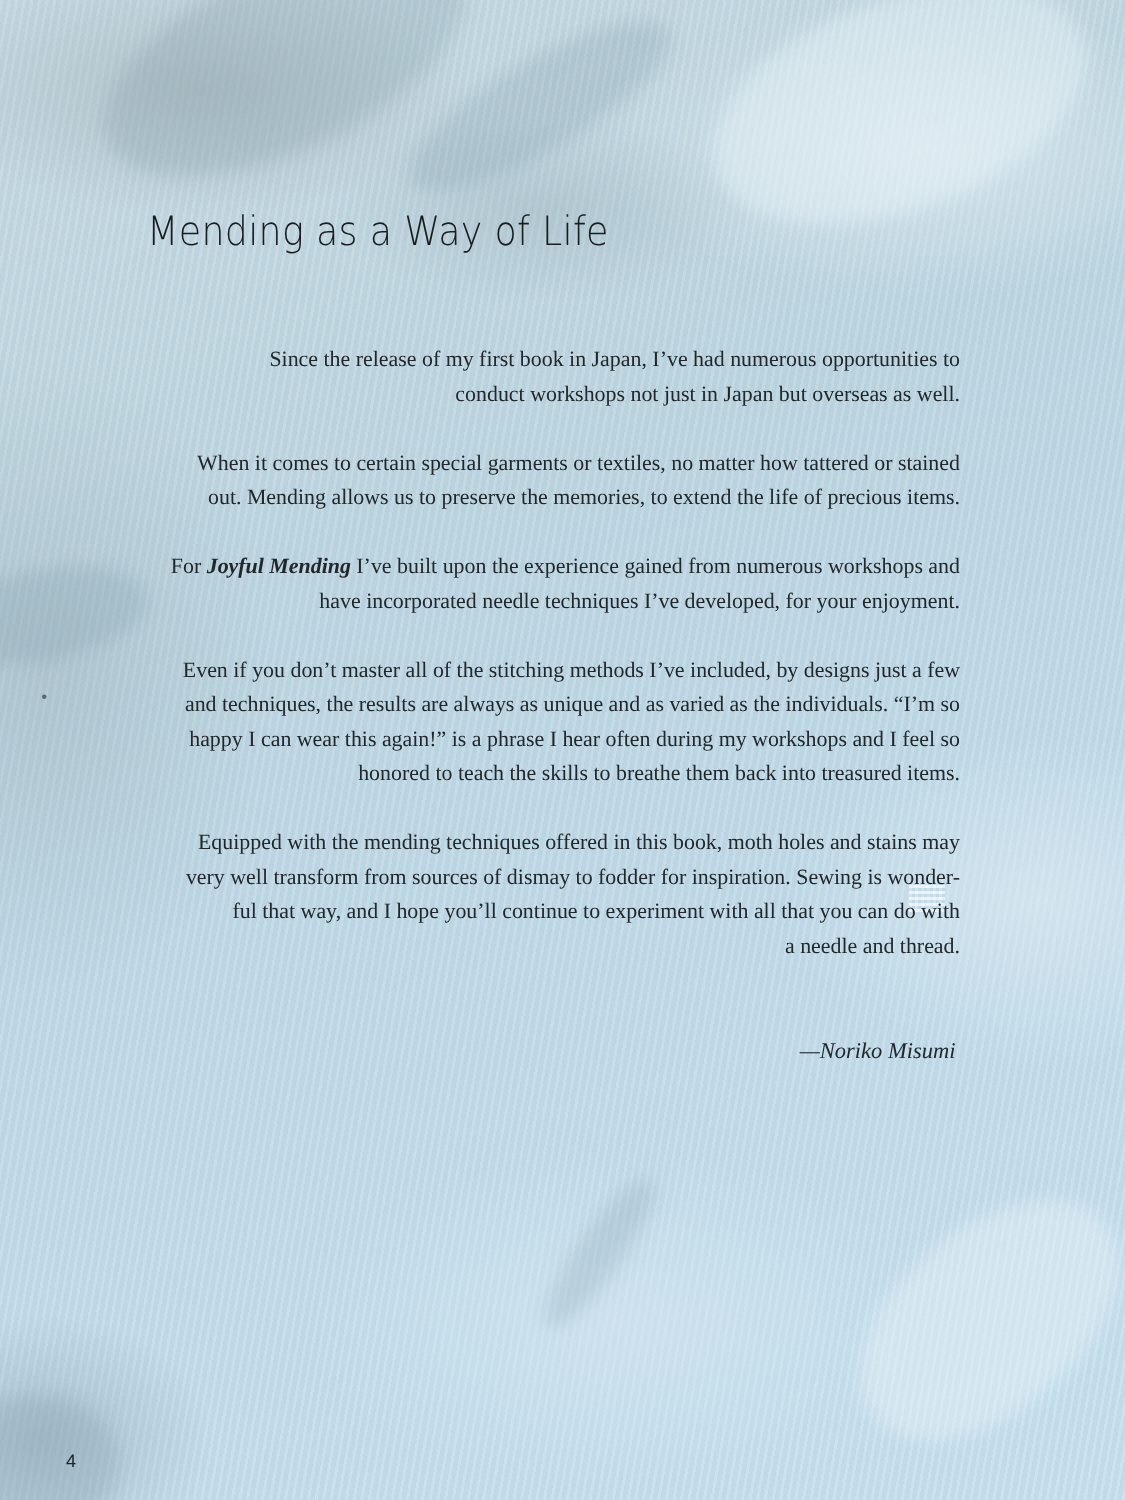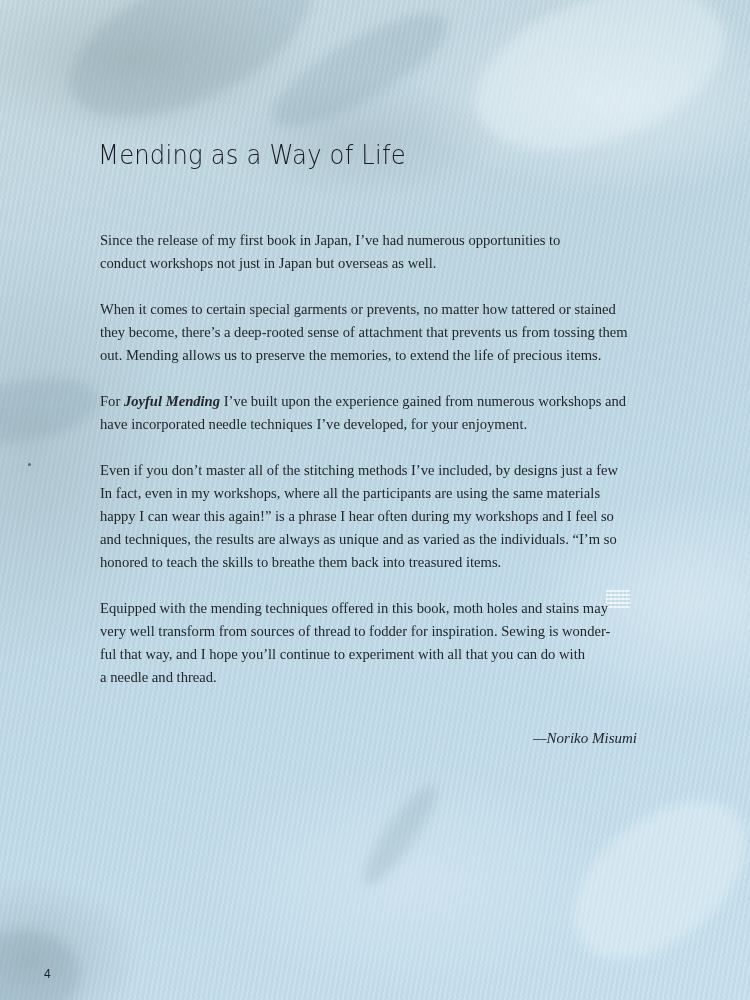--- a/index.html
+++ b/index.html
@@ -55,30 +55,31 @@
       position: absolute;
       left: 100px;
       top: 229px;
       width: 540px;
       font-family: "Liberation Serif", serif;
       font-size: 14.6px;
       line-height: 23px;
       color: #22272b;
     }
     .para {
-      margin: 0 0 23px 0;
+      margin: 0 0 23px 12px;
+      text-align: right;
     }
     .line {
       display: block;
       white-space: nowrap;
     }
     .signature {
       position: absolute;
       right: 113px;
-      top: 730px;
+      top: 693px;
       font-family: "Liberation Serif", serif;
       font-style: italic;
       font-size: 15px;
       color: #22272b;
       white-space: nowrap;
     }
     .page-number {
       position: absolute;
       left: 44px;
       top: 967px;
@@ -124,38 +125,36 @@
 
 <div class="page">
   <h1 class="title">Mending as a Way of Life</h1>
 
   <div class="body-text">
     <p class="para">
       <span class="line">Since the release of my first book in Japan, I’ve had numerous opportunities to</span>
       <span class="line">conduct workshops not just in Japan but overseas as well.</span>
     </p>
     <p class="para">
-      <span class="line">When it comes to certain special garments or prevents, no matter how tattered or stained</span>
-      <span class="line">they become, there’s a deep-rooted sense of attachment that prevents us from tossing them</span>
+      <span class="line">When it comes to certain special garments or textiles, no matter how tattered or stained</span>
       <span class="line">out. Mending allows us to preserve the memories, to extend the life of precious items.</span>
     </p>
     <p class="para">
       <span class="line"><span>For </span><em>Joyful Mending</em><span> I’ve built upon the experience gained from numerous workshops and</span></span>
       <span class="line">have incorporated needle techniques I’ve developed, for your enjoyment.</span>
     </p>
     <p class="para">
       <span class="line">Even if you don’t master all of the stitching methods I’ve included, by designs just a few</span>
-      <span class="line">In fact, even in my workshops, where all the participants are using the same materials</span>
+      <span class="line">and techniques, the results are always as unique and as varied as the individuals. “I’m so</span>
       <span class="line">happy I can wear this again!” is a phrase I hear often during my workshops and I feel so</span>
-      <span class="line">and techniques, the results are always as unique and as varied as the individuals. “I’m so</span>
       <span class="line">honored to teach the skills to breathe them back into treasured items.</span>
     </p>
     <p class="para">
       <span class="line">Equipped with the mending techniques offered in this book, moth holes and stains may</span>
-      <span class="line">very well transform from sources of thread to fodder for inspiration. Sewing is wonder-</span>
+      <span class="line">very well transform from sources of dismay to fodder for inspiration. Sewing is wonder-</span>
       <span class="line">ful that way, and I hope you’ll continue to experiment with all that you can do with</span>
       <span class="line">a needle and thread.</span>
     </p>
   </div>
 
   <div class="signature">—Noriko Misumi</div>
 
   <div class="page-number">4</div>
 </div>
 

